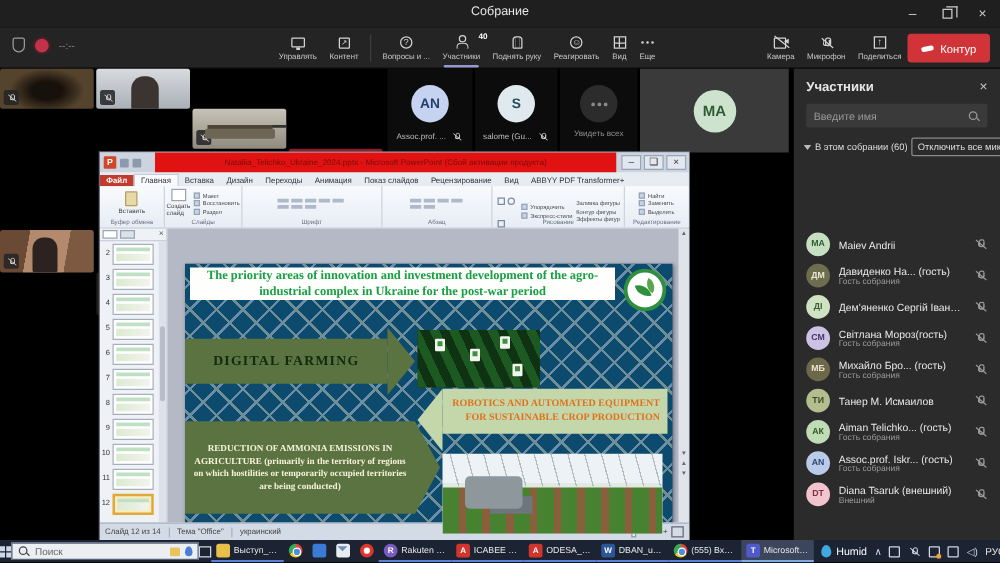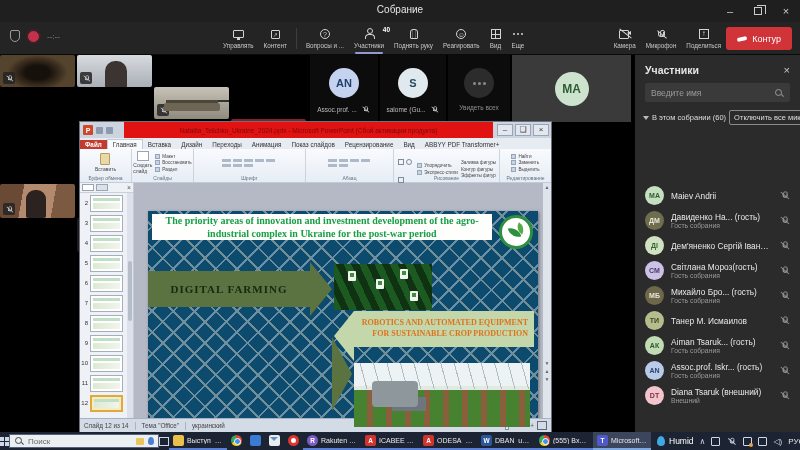--- a/index.html
+++ b/index.html
@@ -646,20 +646,23 @@
           <div class="a1head"></div>
           <div class="field"></div>
           <span class="chip" style="left:200px;top:60px"></span>
           <span class="chip" style="left:228px;top:68px"></span>
           <span class="chip" style="left:252px;top:58px"></span>
           <span class="chip" style="left:262px;top:80px"></span>
           <div class="rb-head"></div>
           <div class="robot-band">
               <span>ROBOTICS AND AUTOMATED EQUIPMENT FOR SUSTAINABLE CROP PRODUCTION</span>
             </div>
+          <div class="arrow3">
+              <span>REDUCTION OF AMMONIA EMISSIONS IN AGRICULTURE (primarily in the territory of regions on which hostilities or temporarily occupied territories are being conducted)</span>
+            </div>
           <div class="a3head"></div>
           <div class="green-photo">
               <span class="robotarm"></span>
             </div>
         </div>
       </div>
       <div class="vsb">▲<br><br><br><br><br><br><br><br><br><br><br><br><br><br><br><br><br><br><br><br><br><br>▼<br>▲<br>▼</div>
 
       <div class="ppt-status">
         <span>Слайд 12 из 14</span>
@@ -748,21 +751,21 @@
           <span class="pcol">
             <span class="pname">Танер М. Исмаилов</span>
           </span>
           <span class="mic-x pmic">
             <i></i>
           </span>
         </div>
       <div class="prow">
           <span class="pav" style="background:#bfdcb4;color:#33552c">АК</span>
           <span class="pcol">
-            <span class="pname">Aiman Tsaruk... (гость)</span>
+            <span class="pname">Aiman Telichko... (гость)</span>
             <span class="psub">Гость собрания</span>
           </span>
           <span class="mic-x pmic">
             <i></i>
           </span>
         </div>
       <div class="prow">
           <span class="pav" style="background:#b9cbe8;color:#2c4470">AN</span>
           <span class="pcol">
             <span class="pname">Assoc.prof. Iskr... (гость)</span>

